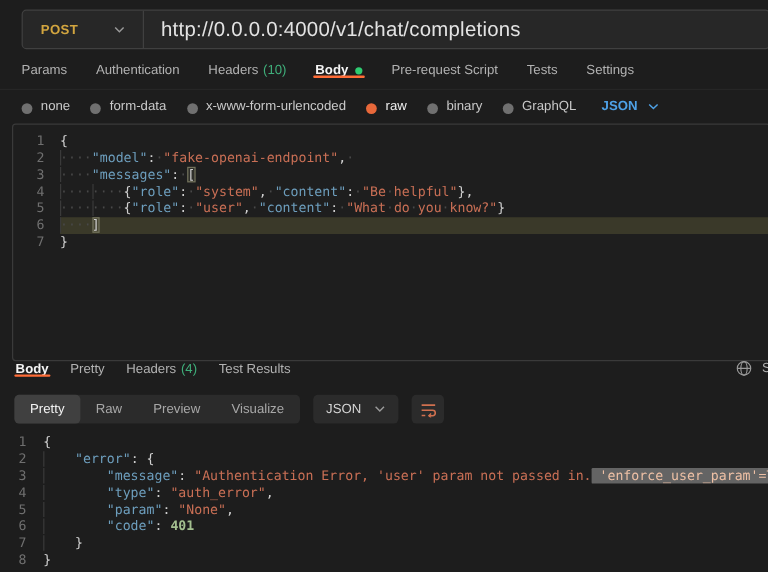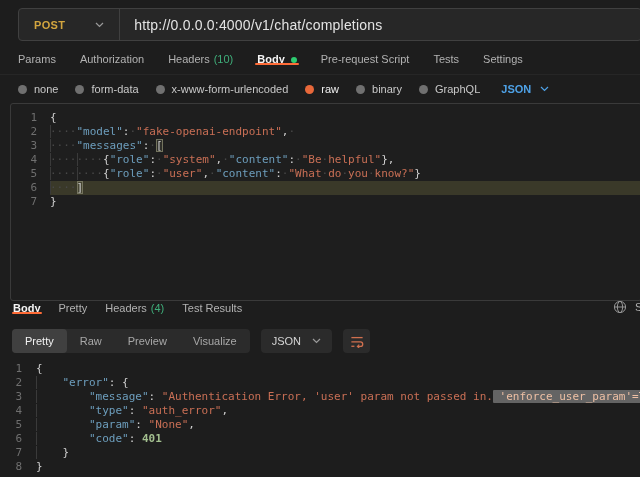--- a/index.html
+++ b/index.html
@@ -5,39 +5,39 @@
   html,body{margin:0;padding:0;background:#1d1d1d;}
   #app{position:relative;width:640px;height:477px;background:#1d1d1d;overflow:hidden;
        font-family:"Liberation Sans",sans-serif;color:#d6d6d6;-webkit-font-smoothing:antialiased;}
 
   
   .url-bar{position:absolute;top:8px;left:18px;right:-2px;height:31px;background:#272727;
            border:1px solid #404040;border-radius:4px;display:flex;align-items:center;}
   .method{color:#d2a53f;font-weight:700;font-size:11px;padding-left:15px;letter-spacing:.3px;}
   .chev{margin-left:30px;display:flex;align-items:center;}
   .vdiv{width:1px;align-self:stretch;background:#404040;margin-left:15px;}
-  .url{margin-left:14px;font-size:14px;color:#e3e3e3;letter-spacing:.2px;white-space:nowrap;}
+  .url{margin-left:14px;font-size:17px;color:#e3e3e3;letter-spacing:.2px;white-space:nowrap;}
 
   
   .tabs{position:absolute;left:0;right:0;display:flex;align-items:flex-start;font-size:11px;color:#b2b2b2;}
   .req-tabs{top:45px;height:29px;padding-left:6px;border-bottom:1px solid #262626;}
   .resp-tabs{top:294px;height:29px;padding-left:4px;}
   .tab{padding:8px 12px 0 12px;position:relative;cursor:default;white-space:nowrap;}
   .resp-tabs .tab{padding:8px 9px 0 9px;}
   .tab.active{color:#f5f5f5;font-weight:600;}
   .tab.active::after{content:"";position:absolute;left:10px;right:10px;bottom:0;height:2px;background:#ff6c37;border-radius:1px;}
   .resp-tabs .tab.active::after{left:8px;right:8px;}
   .badge{color:#3fae7a;margin-left:4px;}
   .mod-dot{display:inline-block;width:6px;height:6px;border-radius:50%;background:#2ecc71;margin-left:6px;}
   .tabs-right{margin-left:auto;display:flex;align-items:center;padding-top:6px;}
   .edge-label{color:#b0b0b0;font-size:11px;margin-left:8px;width:5px;overflow:hidden;display:inline-block;}
 
   
   .body-types{position:absolute;top:77px;left:18px;right:0;height:24px;display:flex;align-items:center;font-size:11px;color:#c9c9c9;}
-  .bt{display:flex;align-items:center;margin-right:17px;cursor:default;}
+  .bt{display:flex;align-items:flex-end;margin-right:17px;cursor:default;}
   .rb{width:9px;height:9px;border-radius:50%;background:#707070;margin-right:7px;flex:none;}
   .bt.selected .rb{background:#e8683a;}
   .bt.selected{color:#efefef;}
   .lang{display:flex;align-items:center;color:#4ea1e6;font-weight:600;margin-left:4px;cursor:default;}
   .lang .chev{margin-left:9px;}
 
   
   .editor{font-family:"DejaVu Sans Mono",monospace;font-size:11px;line-height:14px;}
   .req-editor{position:absolute;top:103px;left:10px;right:-2px;height:189px;border:1px solid #3a3a3a;
               border-radius:3px;padding-top:7px;overflow:hidden;background:#1e1e1e;}
@@ -75,21 +75,21 @@
       <svg width="9" height="6" viewBox="0 0 9 6">
           <path d="M1 1l3.5 3.5L8 1" stroke="#9a9a9a" stroke-width="1.2" fill="none"></path>
         </svg>
     </span>
     <span class="vdiv"></span>
     <span class="url">http://0.0.0.0:4000/v1/chat/completions</span>
   </div>
 
   <div class="tabs req-tabs">
       <div class="tab"><span>Params</span></div>
-      <div class="tab"><span>Authorization</span></div>
+      <div class="tab"><span>Authentication</span></div>
       <div class="tab"><span>Headers</span><span class="badge">(10)</span></div>
       <div class="tab active"><span>Body</span><span class="mod-dot"></span></div>
       <div class="tab"><span>Pre-request Script</span></div>
       <div class="tab"><span>Tests</span></div>
       <div class="tab"><span>Settings</span></div>
     </div>
 
   <div class="body-types">
     <span id="radio-list" style="display:flex;align-items:center;">
         <span class="bt">

